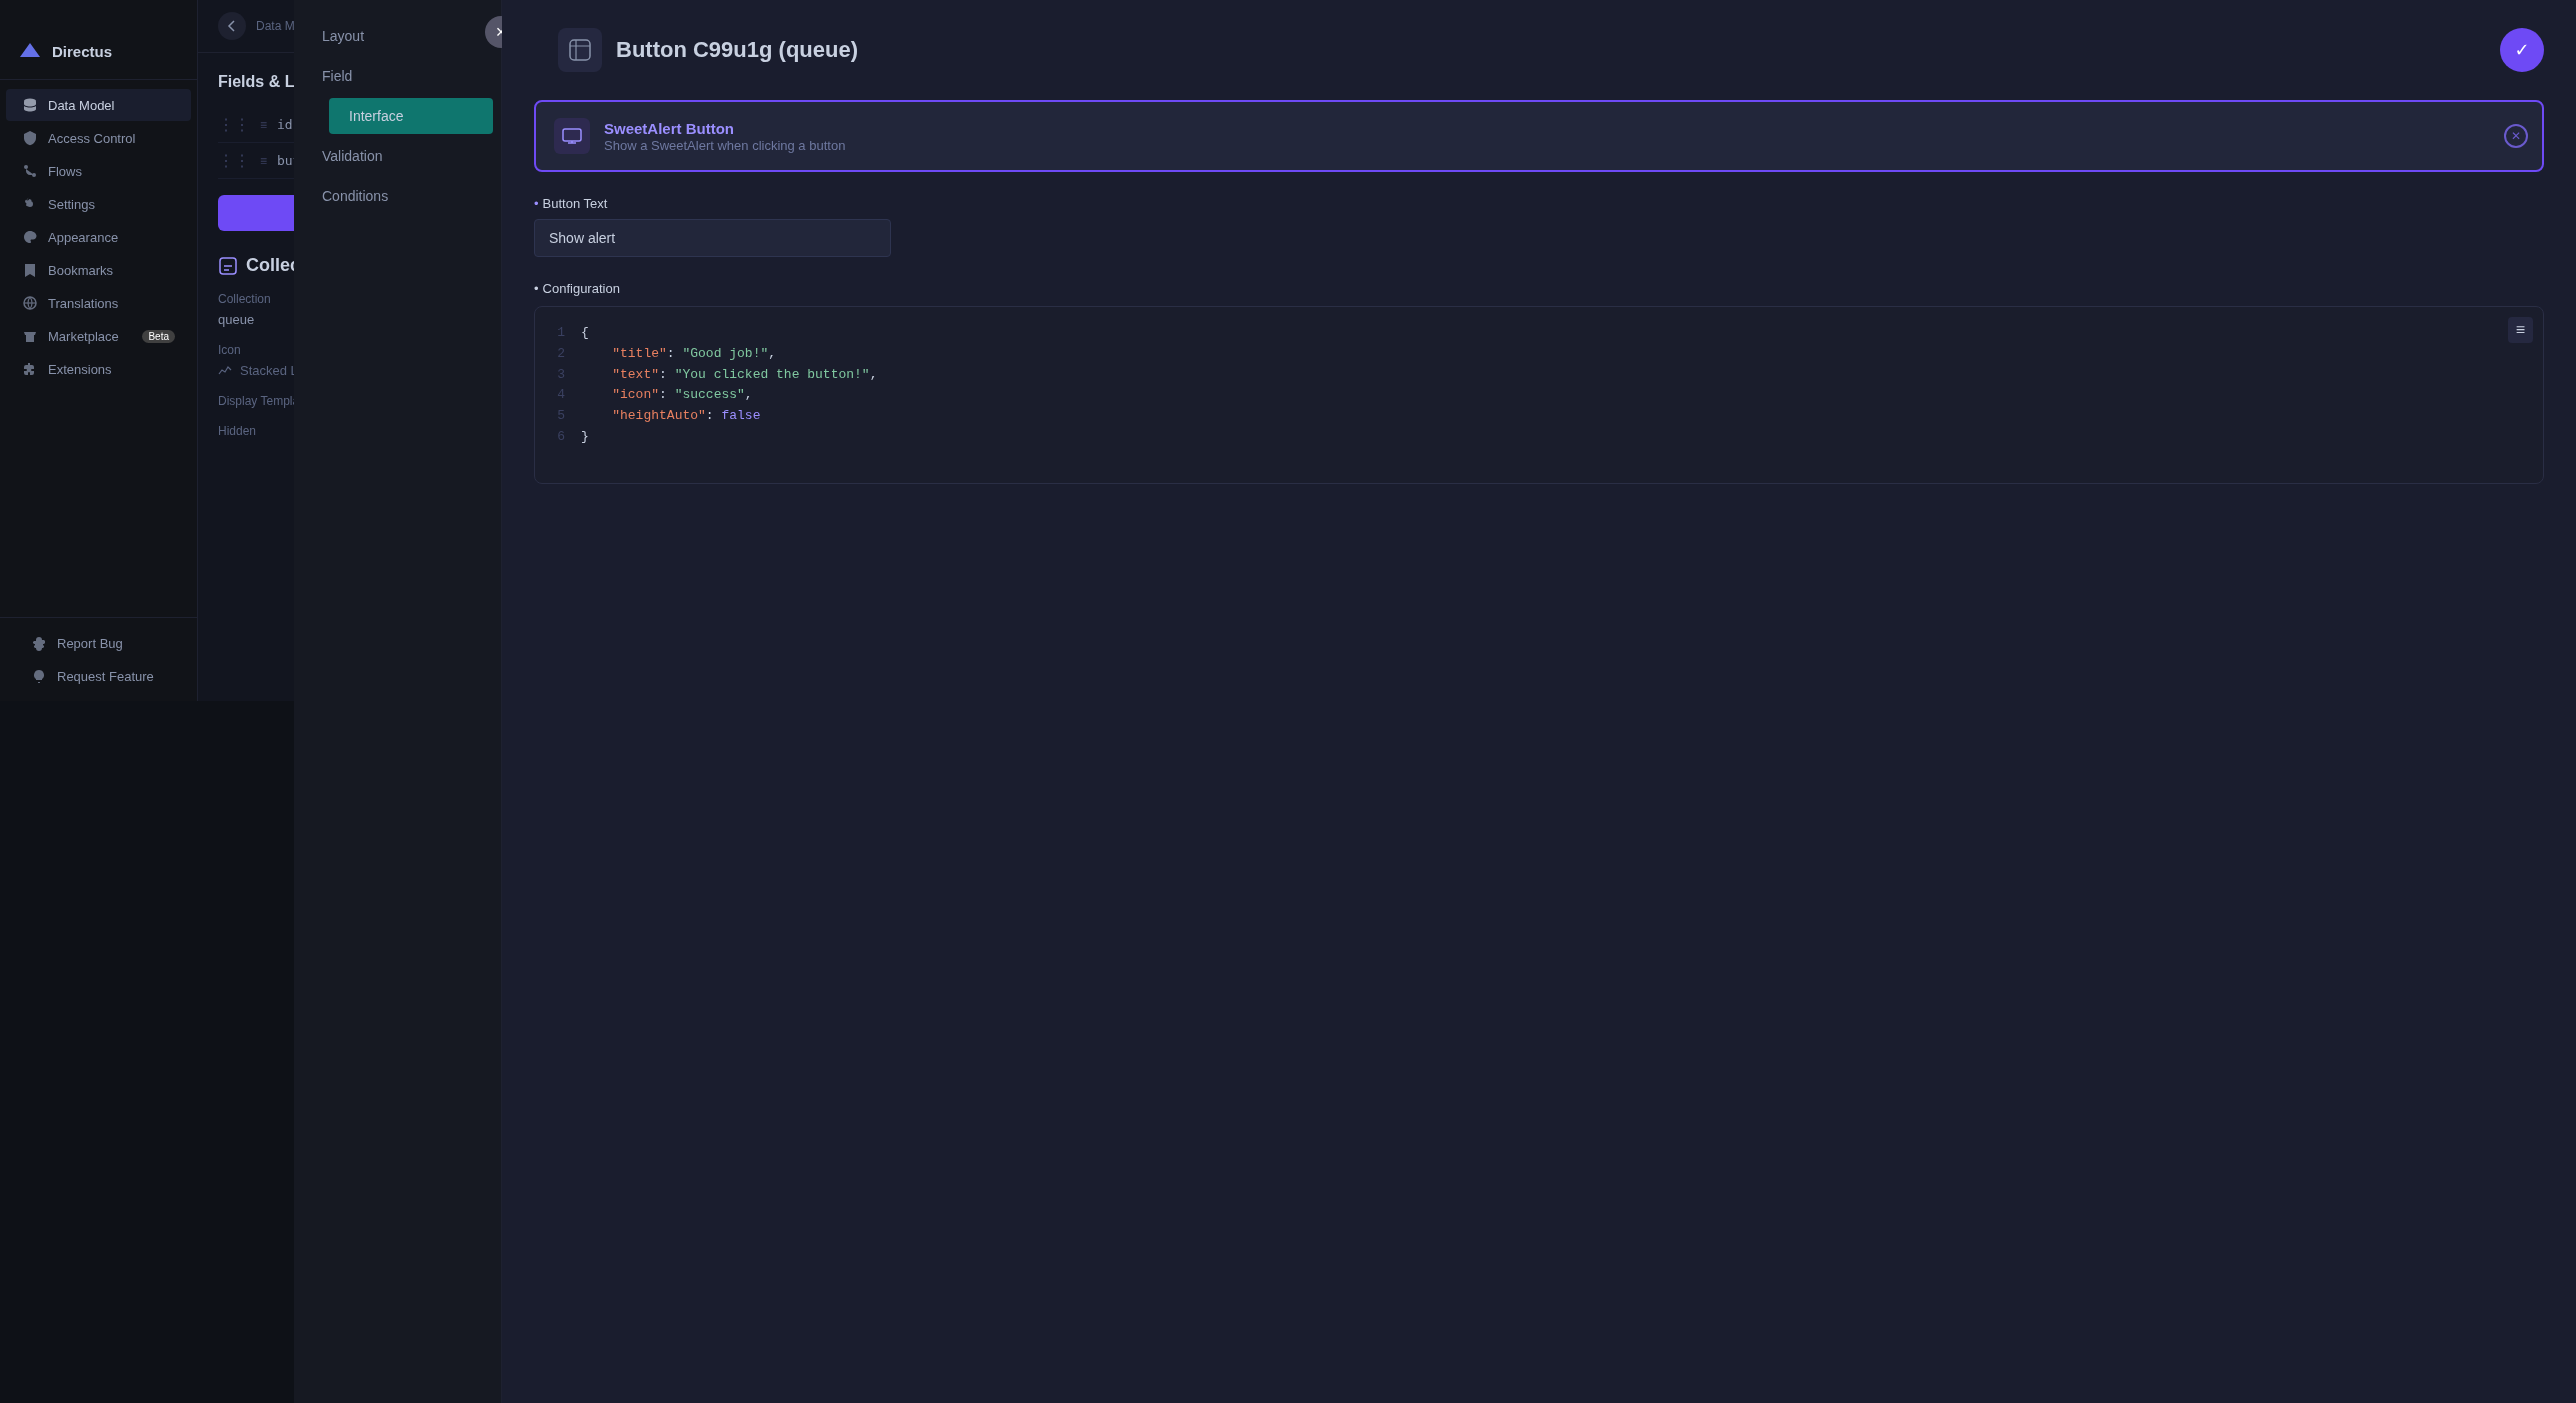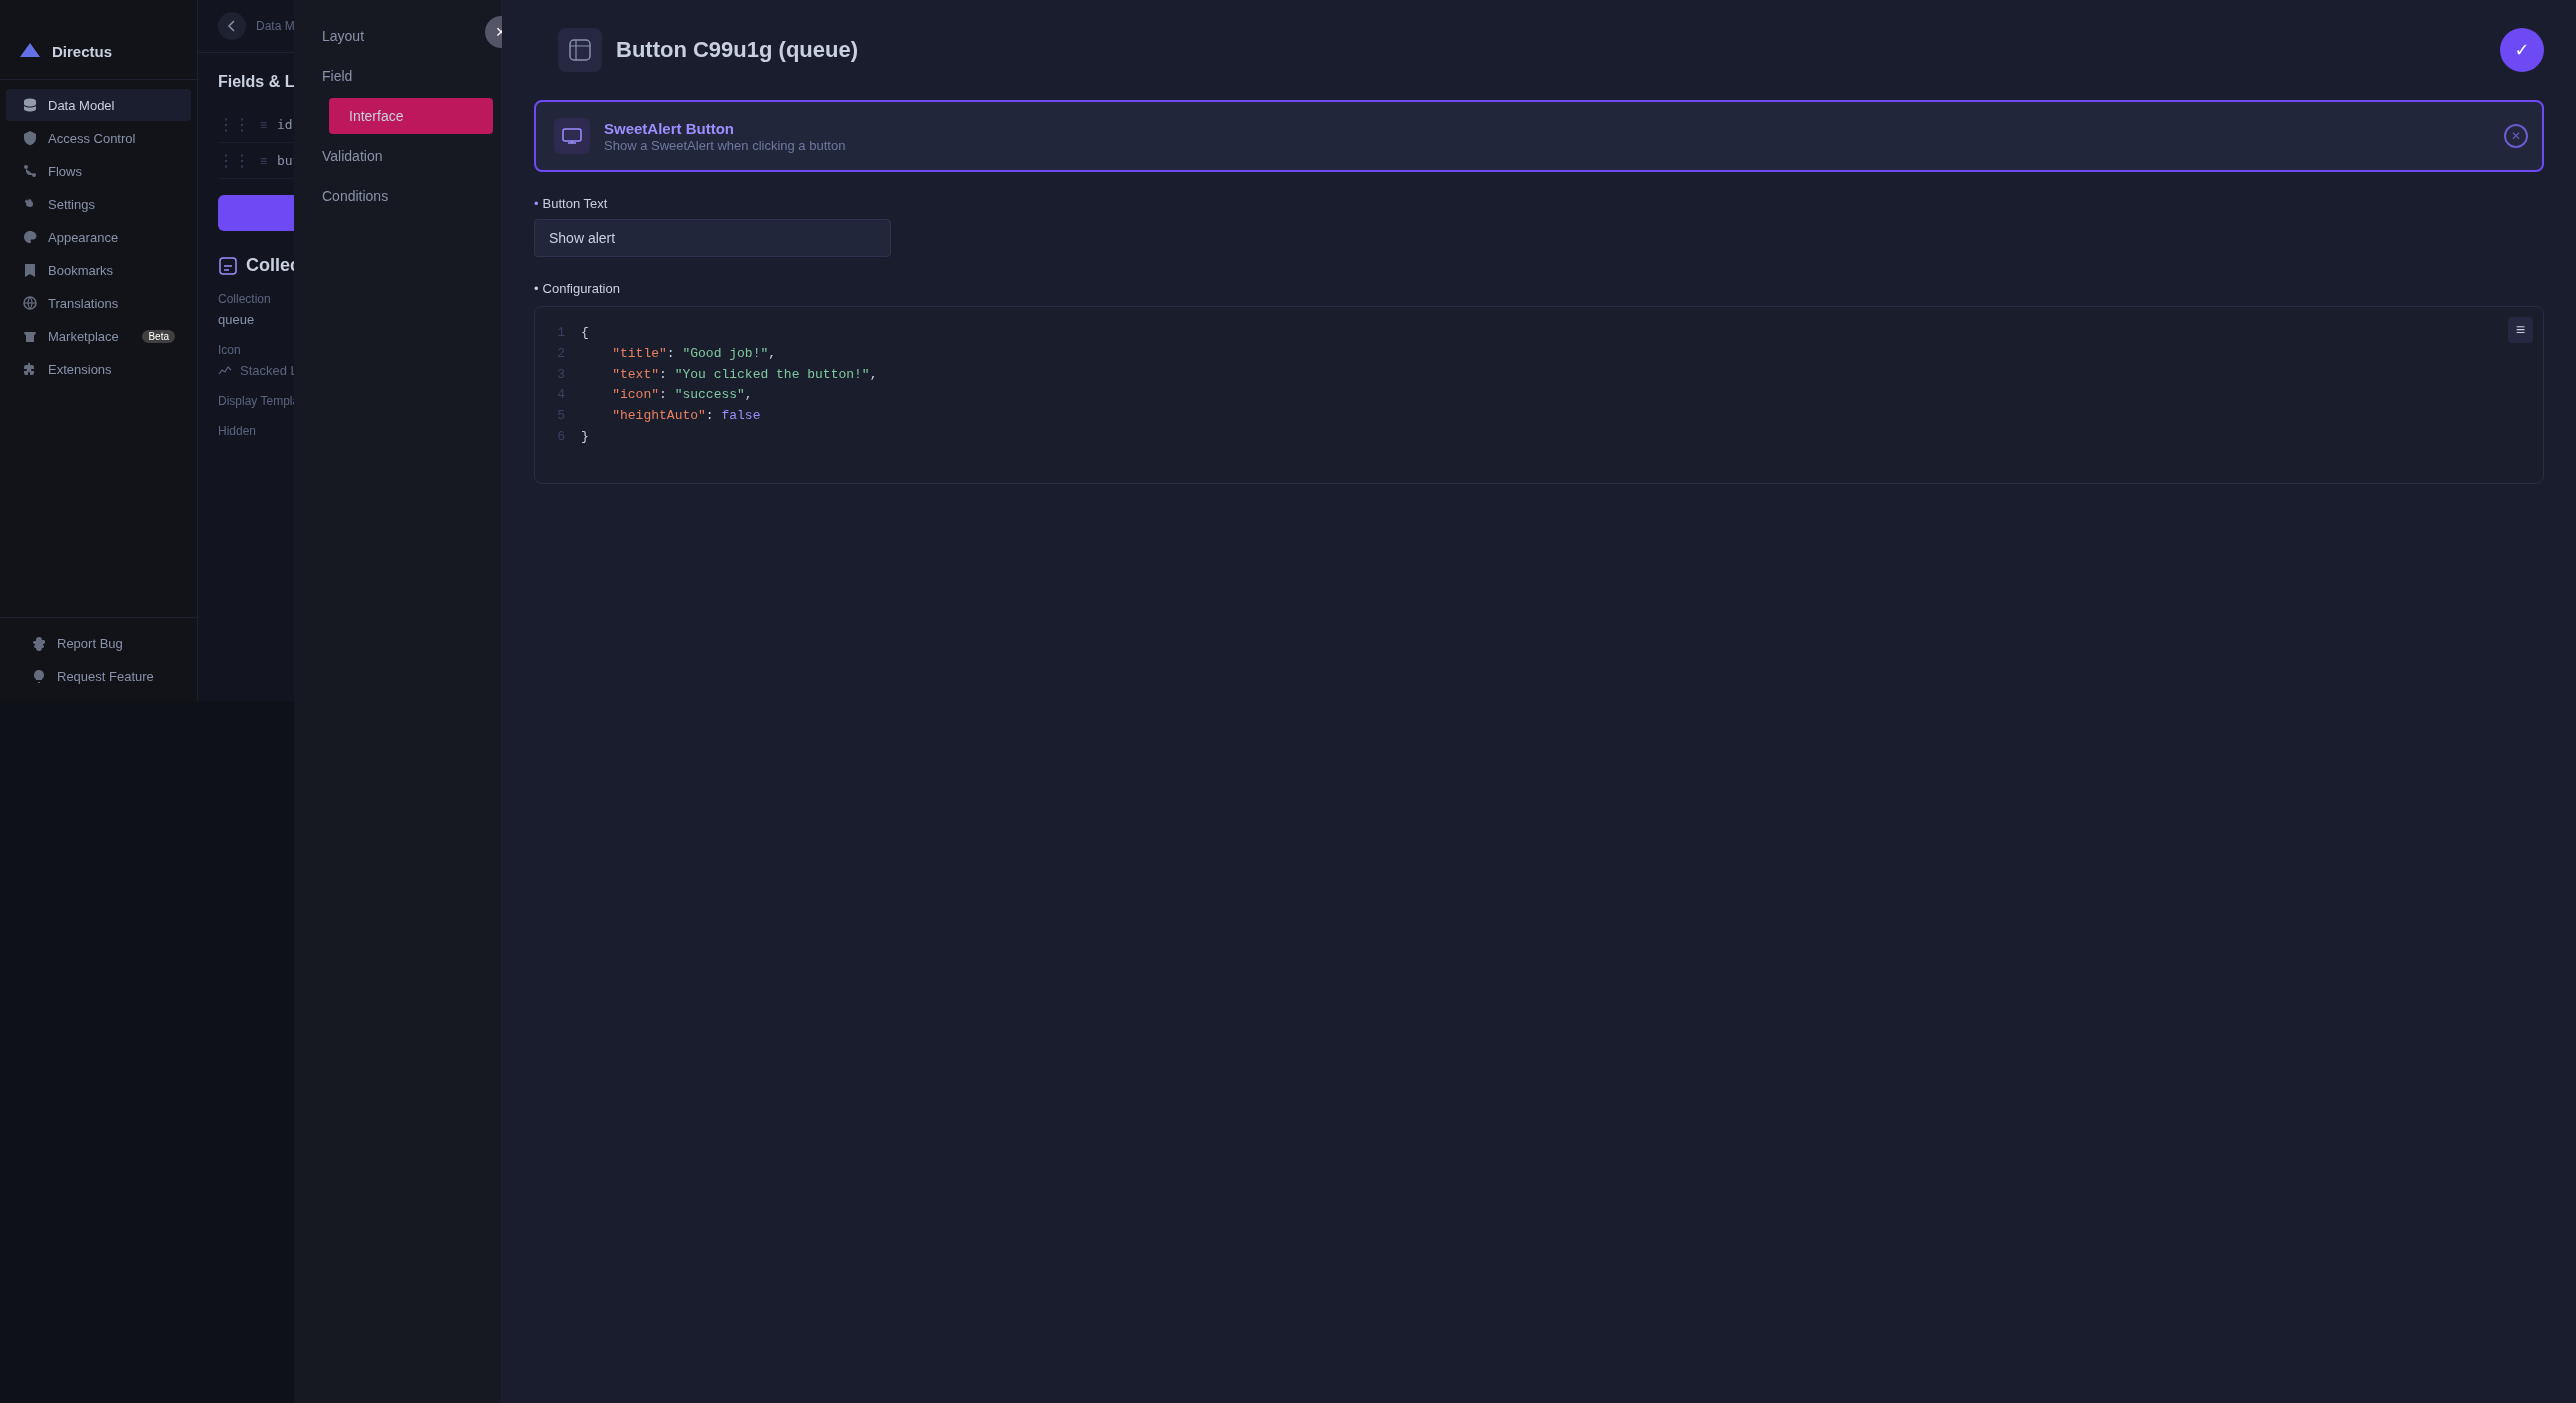--- a/index.html
+++ b/index.html
@@ -205,21 +205,21 @@
     }
     .tab-item {
       padding: 10px 20px;
       cursor: pointer;
       font-size: 14px;
       color: #8892aa;
       border-radius: 4px;
       margin: 2px 8px;
     }
     .tab-item.active {
-      background: #be185d;
+      background: #0f766e;
       color: #c8d0e0;
       margin-left: 35px;
     }
 
     .panel-header {
       display: flex;
       align-items: center;
       justify-content: space-between;
       margin-bottom: 28px;
     }

